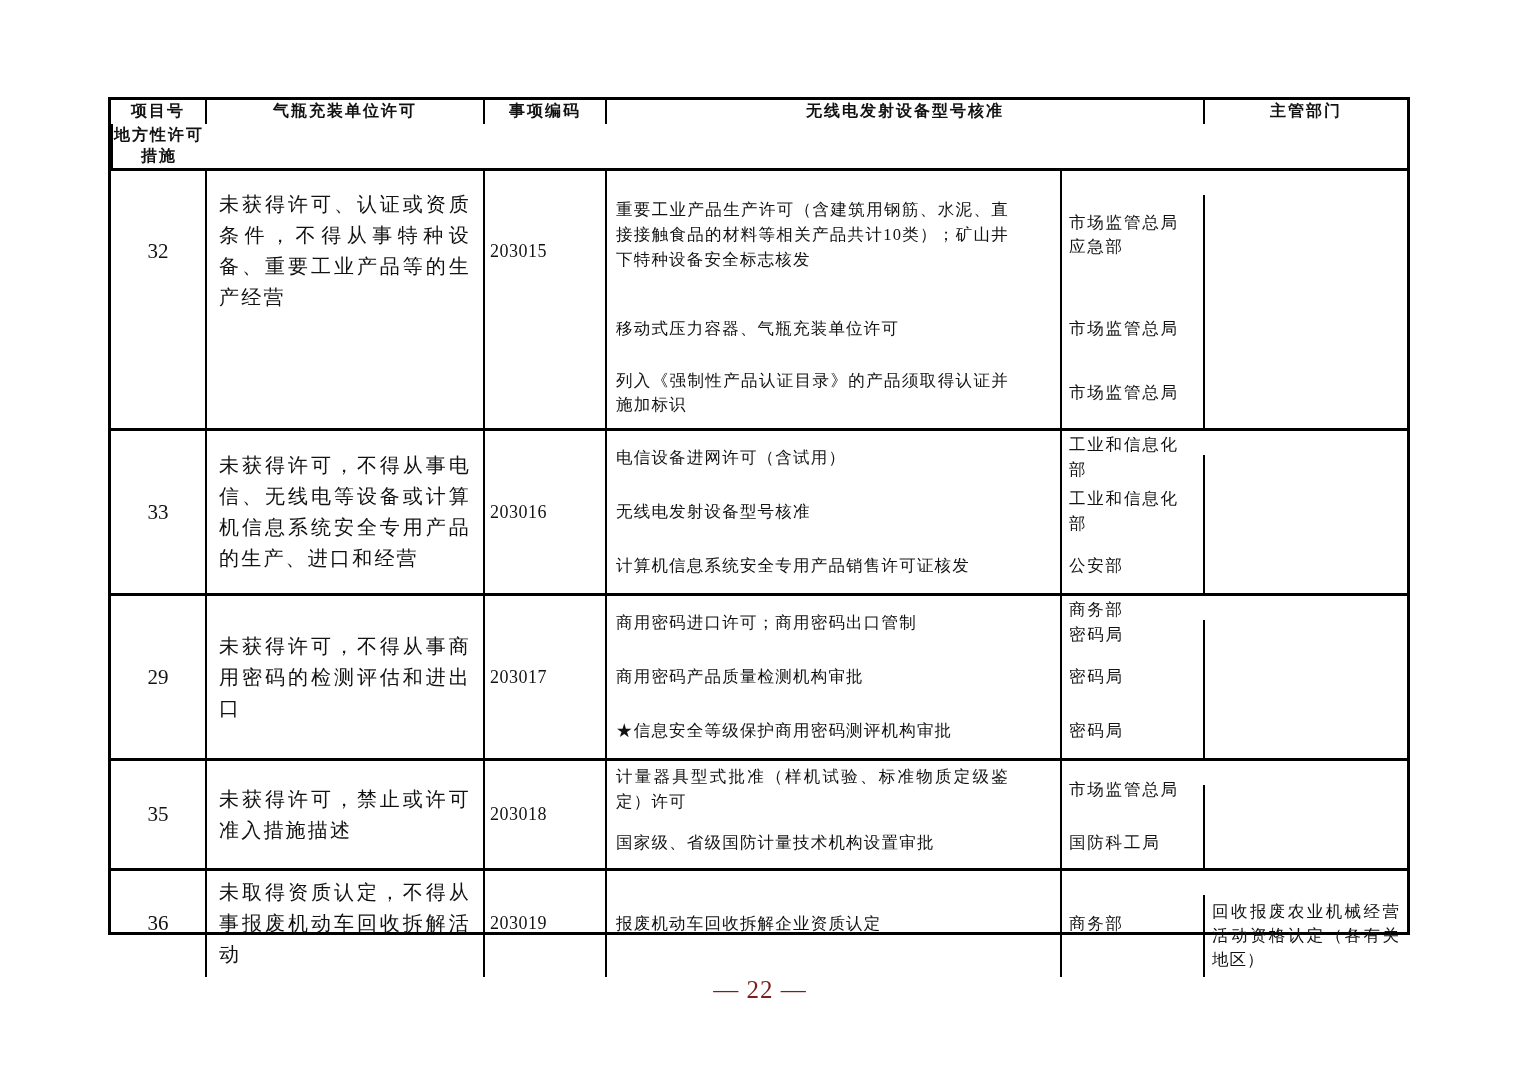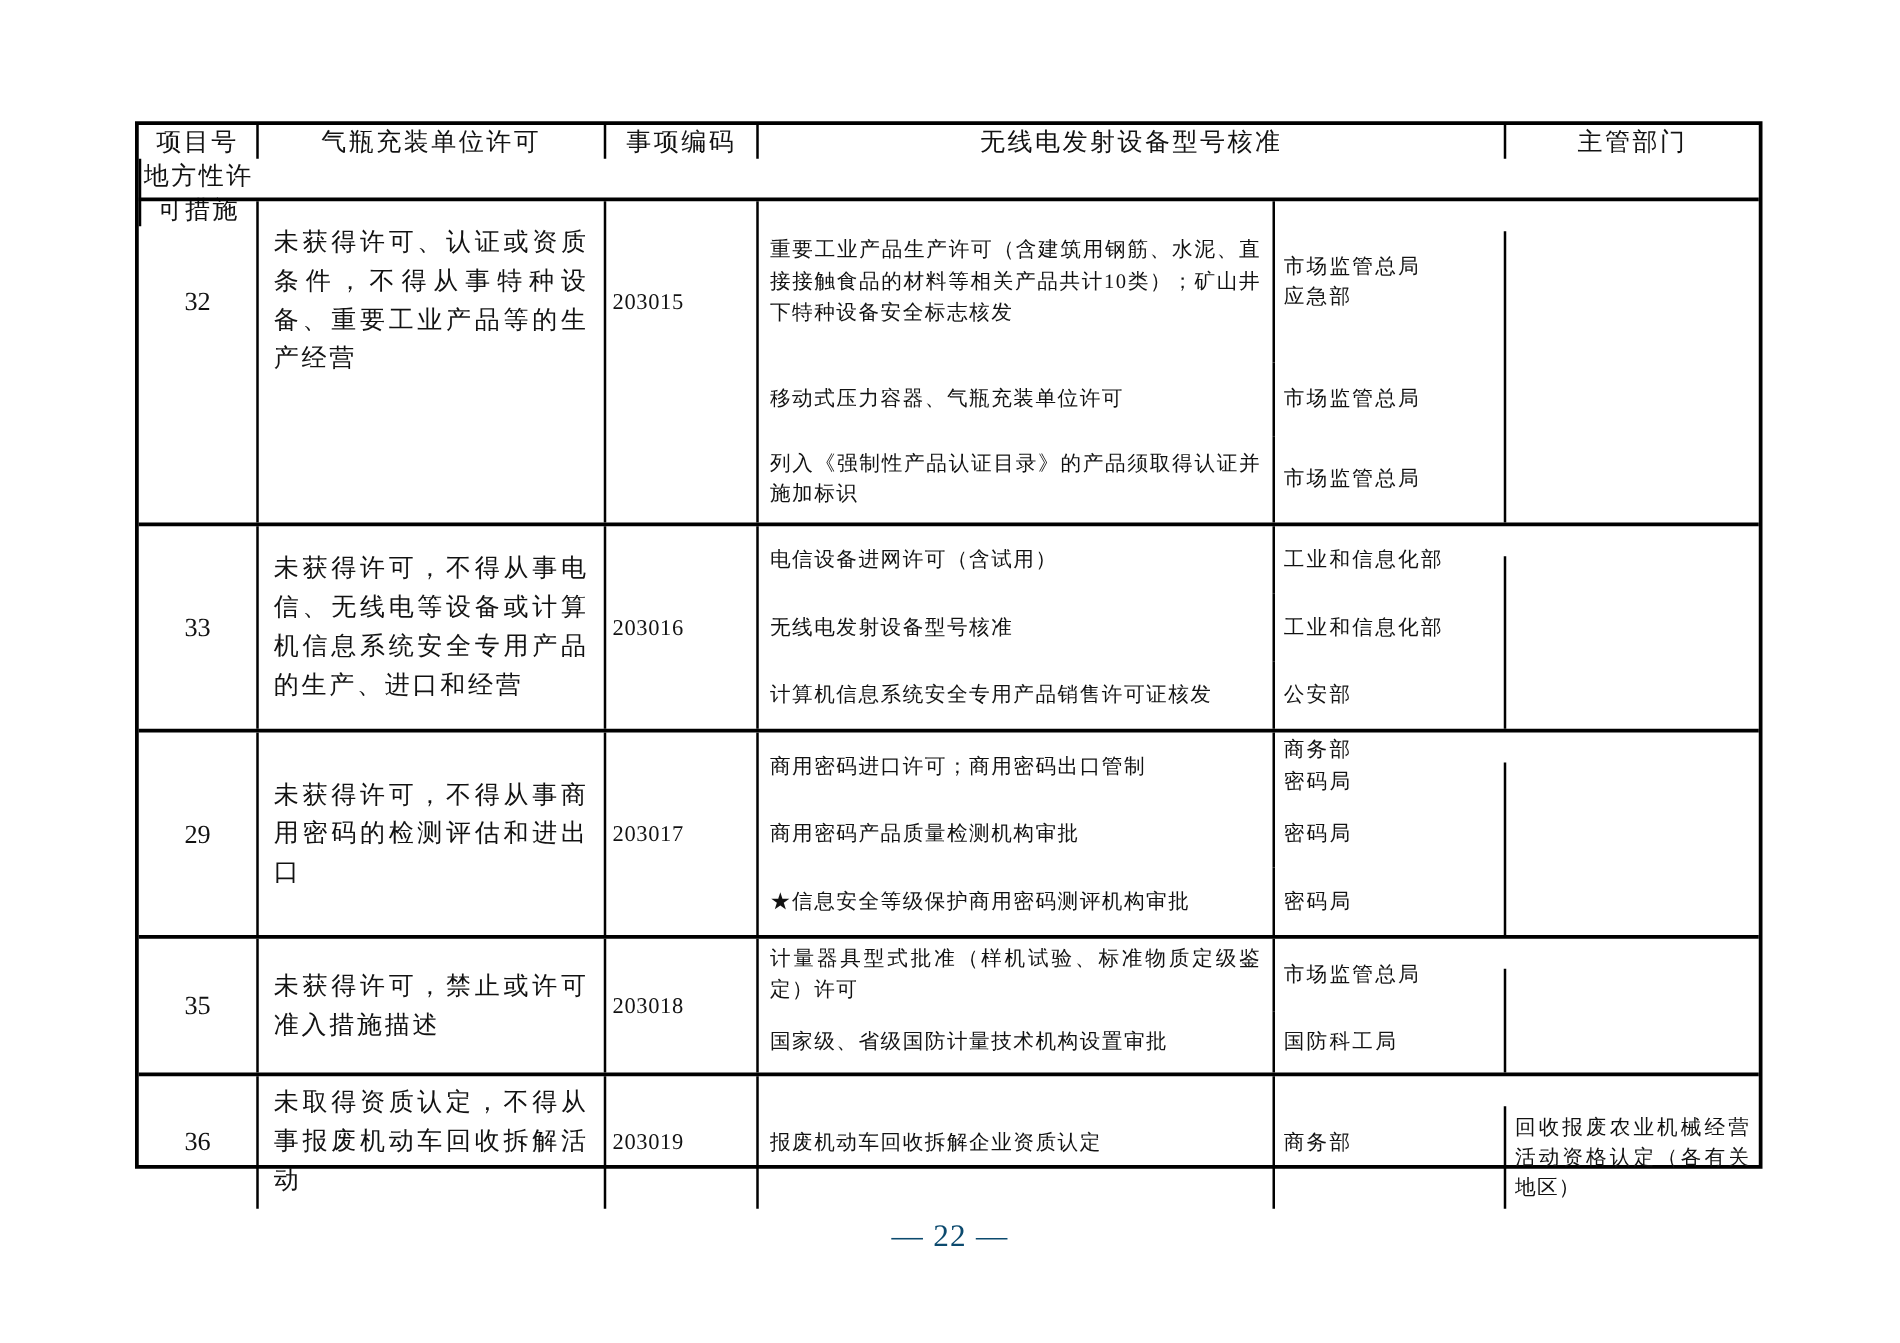--- a/index.html
+++ b/index.html
@@ -15,21 +15,21 @@
   }
   .t-row{
     display:grid;grid-template-columns:94px 278px 122px 598px 1fr;
     box-sizing:border-box;flex:0 0 auto;
   }
   .t-row + .t-row{border-top:3px solid #000;}
   .t-row > div{box-sizing:border-box;min-width:0;}
   .t-row > div + div{border-left:2px solid #000;}
 
   
-  .h-row{height:58px;font-weight:normal;font-size:20px;letter-spacing:2px;}
+  .h-row{height:68px;font-weight:bold;font-size:16px;letter-spacing:2px;}
   .h-cell{display:flex;align-items:center;justify-content:center;text-align:center;}
 
   
   .cell-id{display:flex;align-items:center;justify-content:center;font-size:21px;}
   .cell-item{
     display:flex;align-items:center;font-size:20px;letter-spacing:2.2px;
     padding:0 12px;text-align:justify;text-justify:inter-ideograph;line-height:1.55;
   }
   .cell-code{display:flex;align-items:center;font-size:18px;padding-left:5px;letter-spacing:.5px;}
   .cell-local{
@@ -42,28 +42,28 @@
   .measures{display:flex;flex-direction:column;}
   .sub-row{display:grid;grid-template-columns:411px 1fr;min-height:0;}
   .m-desc{
     display:flex;align-items:center;font-size:16.5px;letter-spacing:1.2px;
     line-height:1.5;padding:2px 9px;text-align:justify;text-justify:inter-ideograph;
     box-sizing:border-box;
   }
   .m-dept{
     display:flex;align-items:center;font-size:16.5px;letter-spacing:1.8px;
     line-height:1.5;padding:2px 7px;border-left:2px solid #000;
-    white-space:pre-line;box-sizing:border-box;
+    white-space:pre-line;box-sizing:border-box;margin-left:42px;
   }
   
   .bias-up{padding-bottom:97px;}
 
   .page-number{
     position:absolute;left:0;top:976px;width:100%;text-align:center;
-    font-size:25px;letter-spacing:1px;color:#0c4a6e;
+    font-size:25px;letter-spacing:1px;color:#7f1d1d;
   }
 </style>
 </head>
 <body>
 
 <div class="doc-table">
 
   <div class="t-row h-row">
     <div class="h-cell">项目号</div>
     <div class="h-cell">气瓶充装单位许可</div>

